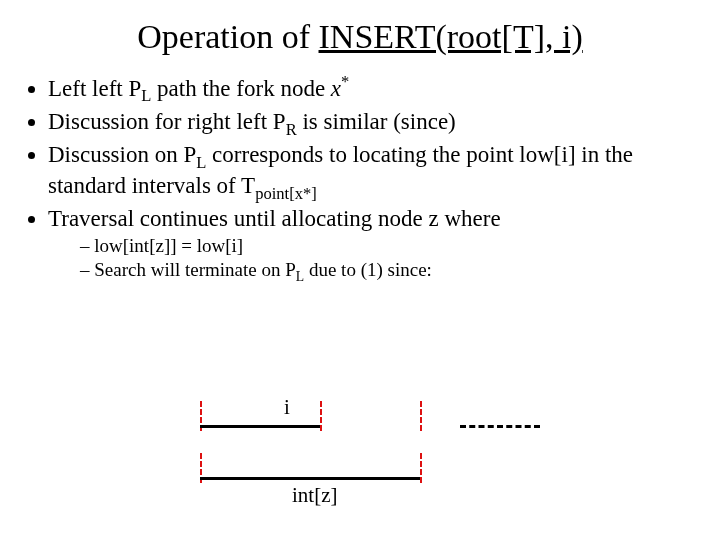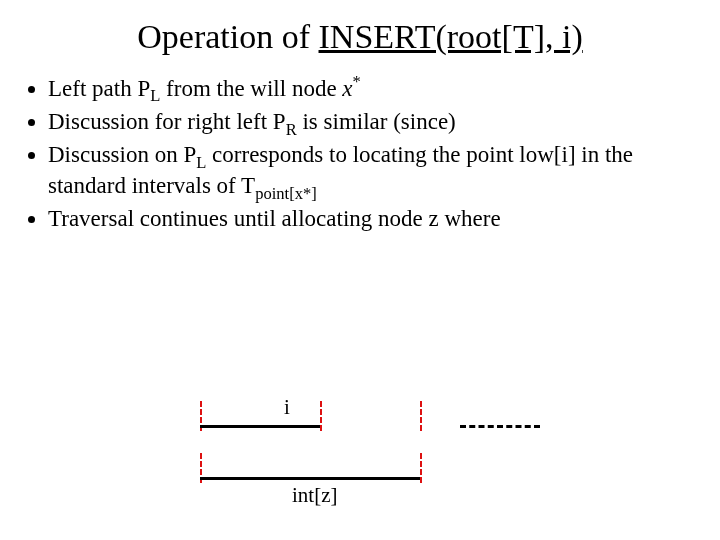--- a/index.html
+++ b/index.html
@@ -80,33 +80,39 @@
 <body>
 
 <div class="slide">
 
   <h1 class="title">
     <span>Operation of </span><span class="u">INSERT(root[T], i)</span>
   </h1>
 
   <ul class="top">
     <li>
-      <span>Left path P</span><span class="sub1">L</span><span> from the will node </span><span class="ital">x</span><span class="sup1">*</span>
+      <span>Left left P</span><span class="sub1">L</span><span> path the fork node </span><span class="ital">x</span><span class="sup1">*</span>
     </li>
     <li>
       <span>Discussion for right left P</span><span class="sub1">R</span><span> is similar (since)</span>
     </li>
     <li>
       <span>Discussion on P</span><span class="sub1">L</span><span> corresponds to locating the point low[i] in the standard intervals of T</span><span class="sub1">point[x*]</span>
     </li>
   </ul>
 
   <ul class="top second">
     <li>
       <span>Traversal continues until allocating node z where</span>
+      <ul class="sub">
+        <li>low[int[z]] = low[i]</li>
+        <li>
+          <span>Search will terminate on P</span><span class="sub1">L</span><span> due to (1) since:</span>
+        </li>
+      </ul>
     </li>
   </ul>
 
   <div class="diagram">
 
     <div class="tick" style="left:0px;   top:6px;  height:30px;"></div>
     <div class="tick" style="left:120px; top:6px;  height:30px;"></div>
     <div class="tick" style="left:220px; top:6px;  height:30px;"></div>
     <div class="seg" style="left:0px;  top:30px; width:120px;"></div>
     <div class="segdash" style="left:260px; top:30px; width:80px;"></div>

